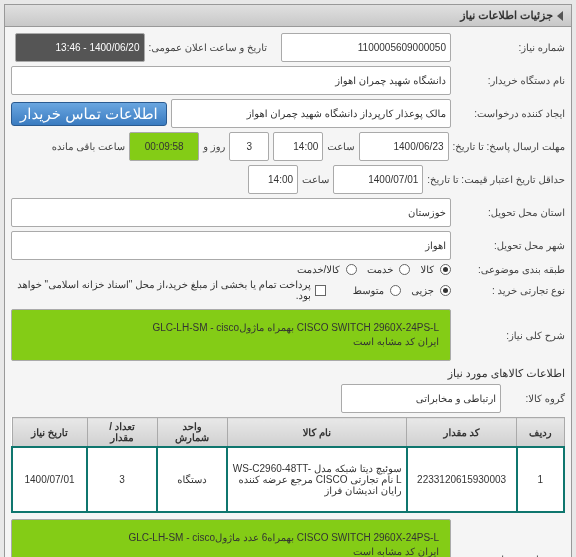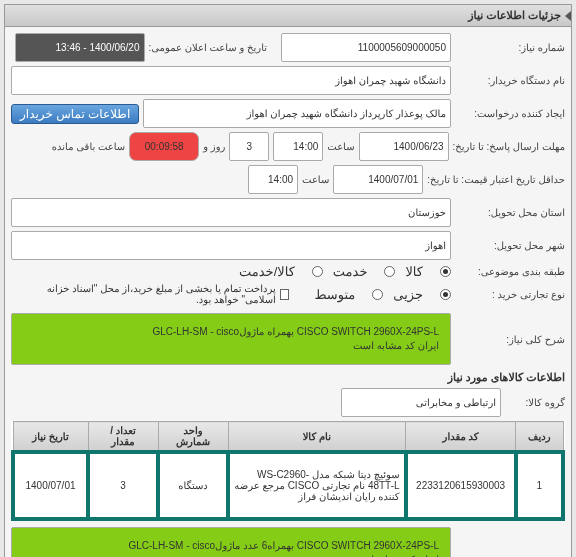--- a/index.html
+++ b/index.html
@@ -11,21 +11,21 @@
   width: 576px;
   color: #333;
 }
 .panel {
   border: 1px solid #999;
   margin: 4px;
   background: #f5f5f5;
 }
 .panel-header {
   background: linear-gradient(#e0e0e0, #c8c8c8);
-  padding: 4px 0;
+  padding: 4px 8px;
   font-weight: bold;
   font-size: 11px;
   border-bottom: 1px solid #999;
   display: flex;
   align-items: center;
   gap: 4px;
 }
 .panel-body { padding: 6px; }
 .row {
   display: flex;
@@ -44,69 +44,69 @@
   border: 1px solid #aaa;
   padding: 8px 4px;
   font-size: 10px;
   border-radius: 2px;
   min-height: 18px;
   display: flex;
   align-items: center;
 }
 .field.wide { flex: 1; }
 .field.dark { background: #555; color: #fff; }
-.field.yellow { background: #ef4444; color: #333; border-radius: 7px; }
+.field.yellow { background: #84cc16; color: #333; }
 .radio-group { display: flex; gap: 10px; align-items: center; }
-.radio-item { display: flex; gap: 17px; align-items: center; font-size: 13px; }
+.radio-item { display: flex; gap: 6px; align-items: center; font-size: 10px; }
 .radio {
   width: 11px; height: 11px; border-radius: 50%;
   border: 1px solid #666; background: #fff;
   display: inline-flex; align-items: center; justify-content: center;
 }
 .radio.checked::after {
   content: ""; width: 5px; height: 5px; border-radius: 50%; background: #333;
 }
 .checkbox {
   width: 11px; height: 11px; border: 1px solid #666; background: #fff;
   display: inline-block;
 }
 .textarea {
   background: #84cc16; border: 1px solid #aaa; padding: 11px;
   font-size: 10px; width: 100%; min-height: 32px;
   border-radius: 2px; line-height: 1.4;
 }
 .section-title {
-  font-weight: bold; font-size: 11px; margin: 6px 0 4px;
+  font-weight: normal; font-size: 11px; margin: 6px 0 4px;
 }
 table {
   width: 100%; border-collapse: collapse; font-size: 10px;
   background: #fff;
 }
 th {
   background: linear-gradient(#e8e8e8,#d0d0d0);
   border: 1px solid #aaa; padding: 3px 12px; font-weight: bold;
 }
 td {
-  border: 4px solid #0f766e; padding: 15px 4px; text-align: center;
+  border: 2px solid #0f766e; padding: 15px 4px; text-align: center;
 }
 td.right { text-align: right; }
 .footer-bar {
   display: flex; gap: 6px; padding: 6px; justify-content: flex-start;
   border-top: 1px solid #ccc; margin-top: 6px;
 }
 .btn {
   background: linear-gradient(#f8f8f8,#ddd);
   border: 1px solid #999; border-radius: 3px;
   padding: 12px 10px; font-size: 10px; cursor: pointer;
   display: flex; align-items: center; gap: 4px;
 }
 .info-btn {
   background: linear-gradient(#6aa6e0,#3a7bc0);
   color: #fff; border: 1px solid #2a5a90; border-radius: 3px;
-  padding: 2px 8px; font-size: 12px;
+  padding: 2px 8px; font-size: 15px;
 }
 .icon-tri {
   width: 0; height: 0; border-top: 5px solid transparent;
   border-bottom: 5px solid transparent; border-right: 6px solid #555;
   display: inline-block;
 }
 .small-label { font-size: 10px; color: #444; }
 .payment-note { font-size: 10px; color: #333; }
 </style>
 </head>

